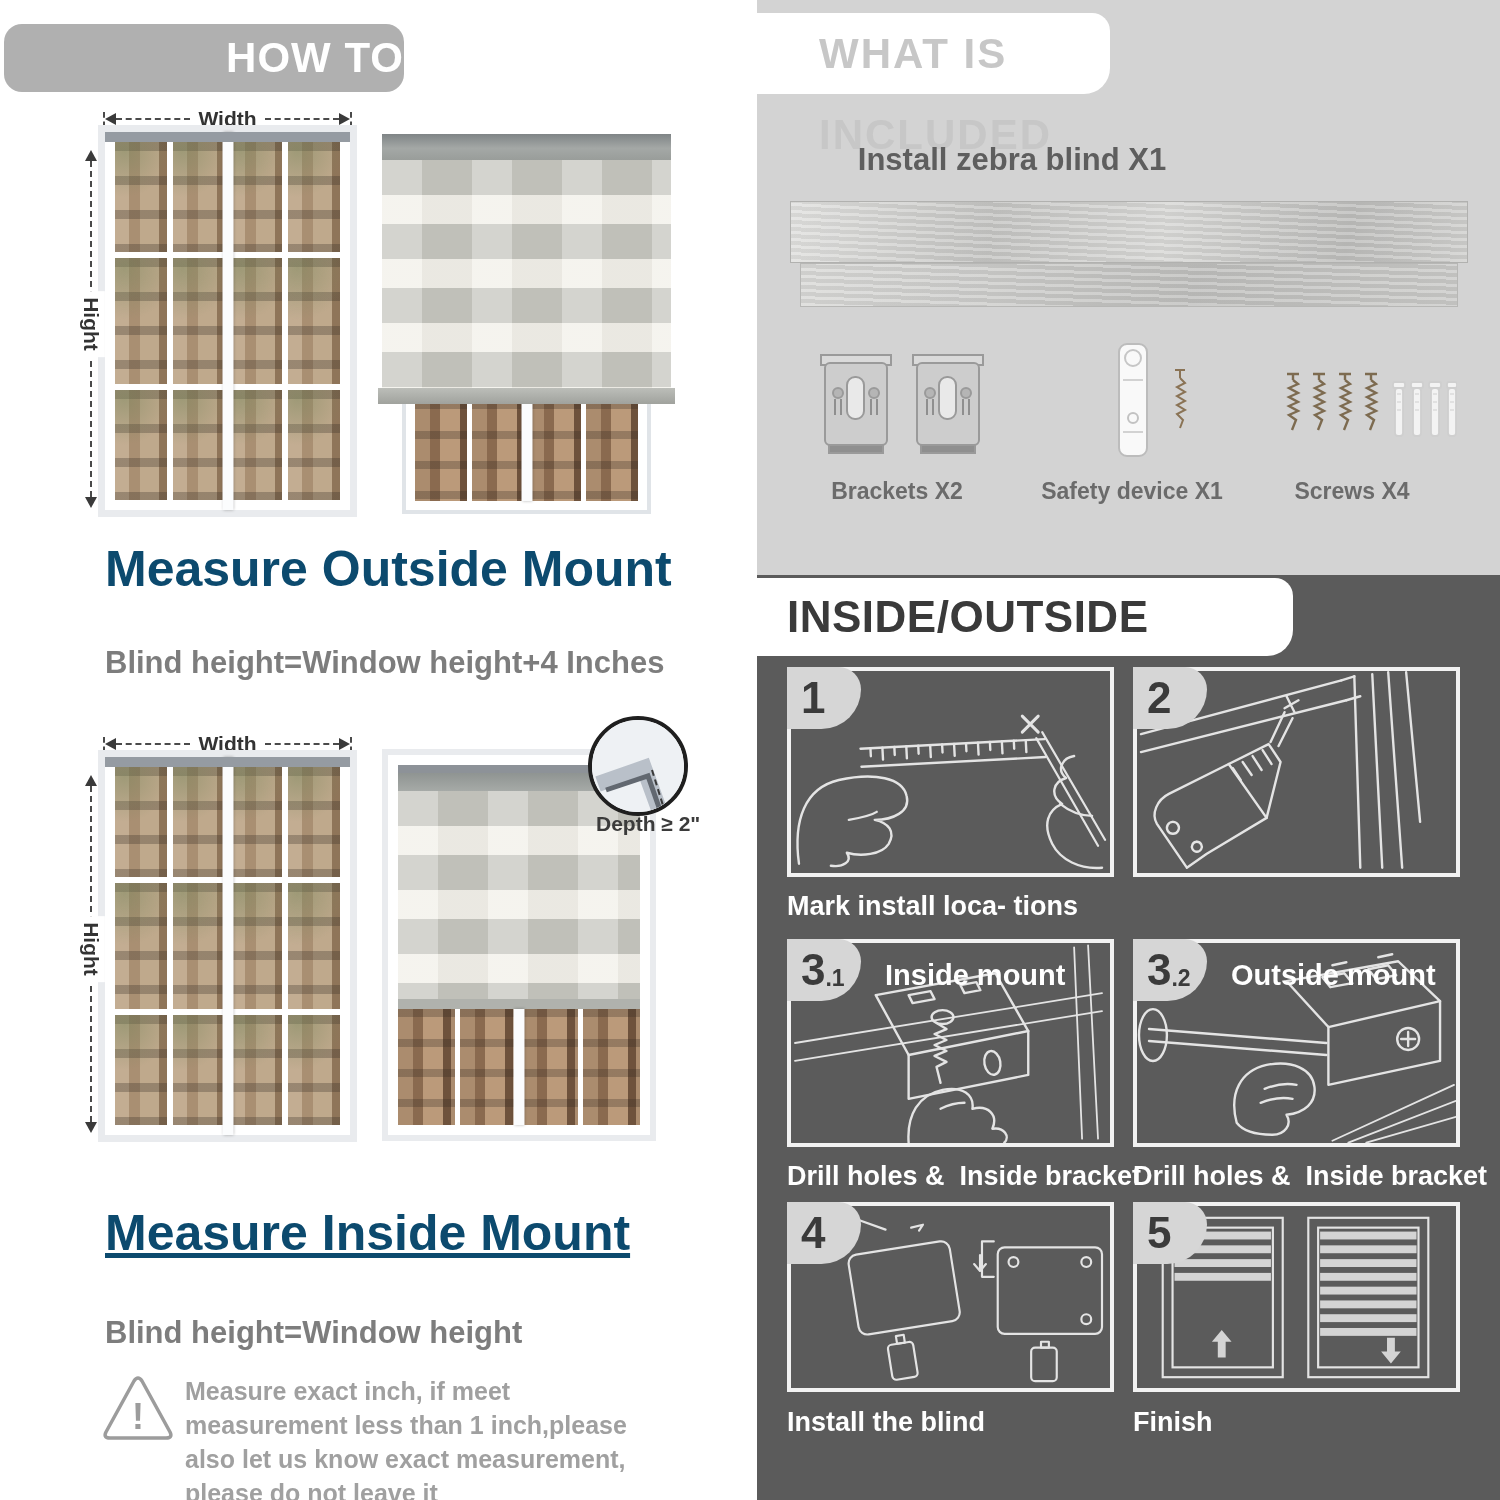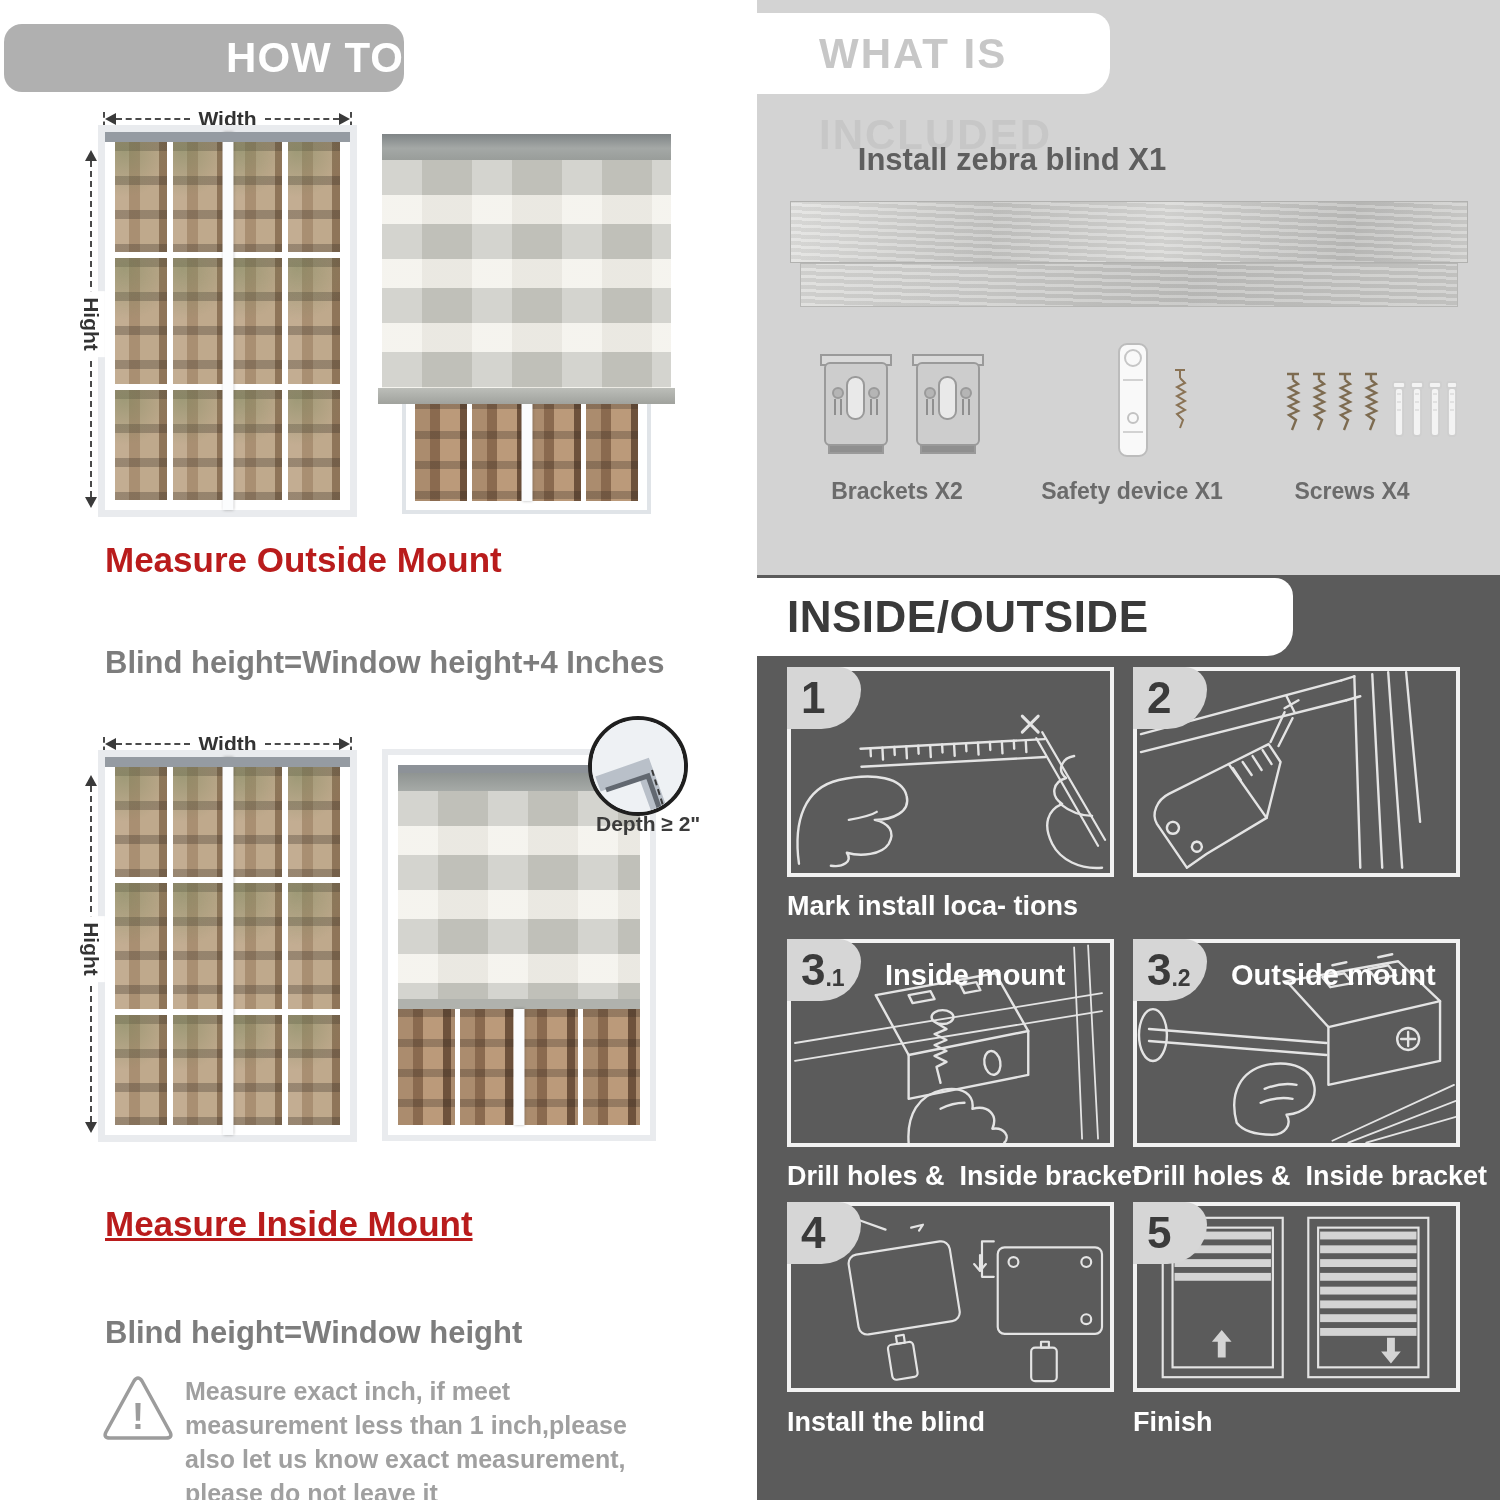--- a/index.html
+++ b/index.html
@@ -47,21 +47,21 @@
       background:linear-gradient(180deg,#7f8486,#a4a8a6 55%,#999d9a);}
   .fabric{position:absolute;left:0;right:0;
       background:repeating-linear-gradient(180deg,#c6c6bf 0 35px,#f2f0e9 35px 64px);}
   .fabric:after{content:"";position:absolute;inset:0;
       background:repeating-linear-gradient(90deg,rgba(255,255,255,.25) 0 40px,rgba(0,0,0,0.03) 40px 90px);}
   .b-rail{position:absolute;height:16px;background:linear-gradient(180deg,#bcbeb9,#a0a29d);}
   .miniwin{position:absolute;border:9px solid #ffffff;box-shadow:0 0 0 4px #e0e4e8;}
   .miniwin .mw-grid{position:absolute;inset:0;display:grid;grid-template-columns:1fr 1fr 1fr 1fr;gap:5px;background:#fff;}
   .inside-frame{border:10px solid #ffffff;box-shadow:0 0 0 6px #e9ebee;box-sizing:border-box;}
 
-  .sec-heading{font-size:35px;font-weight:700;color:#b91c1c;text-align:center;}
+  .sec-heading{font-size:50px;font-weight:700;color:#0c4a6e;text-align:center;}
   .sec-line{font-size:31px;font-weight:700;color:#7d7d7d;}
 
   .depth-circle{border:4px solid #1f1f1f;border-radius:50%;overflow:hidden;background:#f2f4f6;z-index:5;}
   .depth-label{font-size:21px;font-weight:700;color:#3b3b3b;z-index:5;}
 
   .warn-text{font-size:25px;font-weight:700;color:#a0a0a0;line-height:34px;}
   .warn-bang{position:absolute;font-size:36px;font-weight:700;color:#9c9c9c;}
 
   
   #included-panel{left:757px;top:0;width:743px;height:688px;background:#d3d3d3;}

